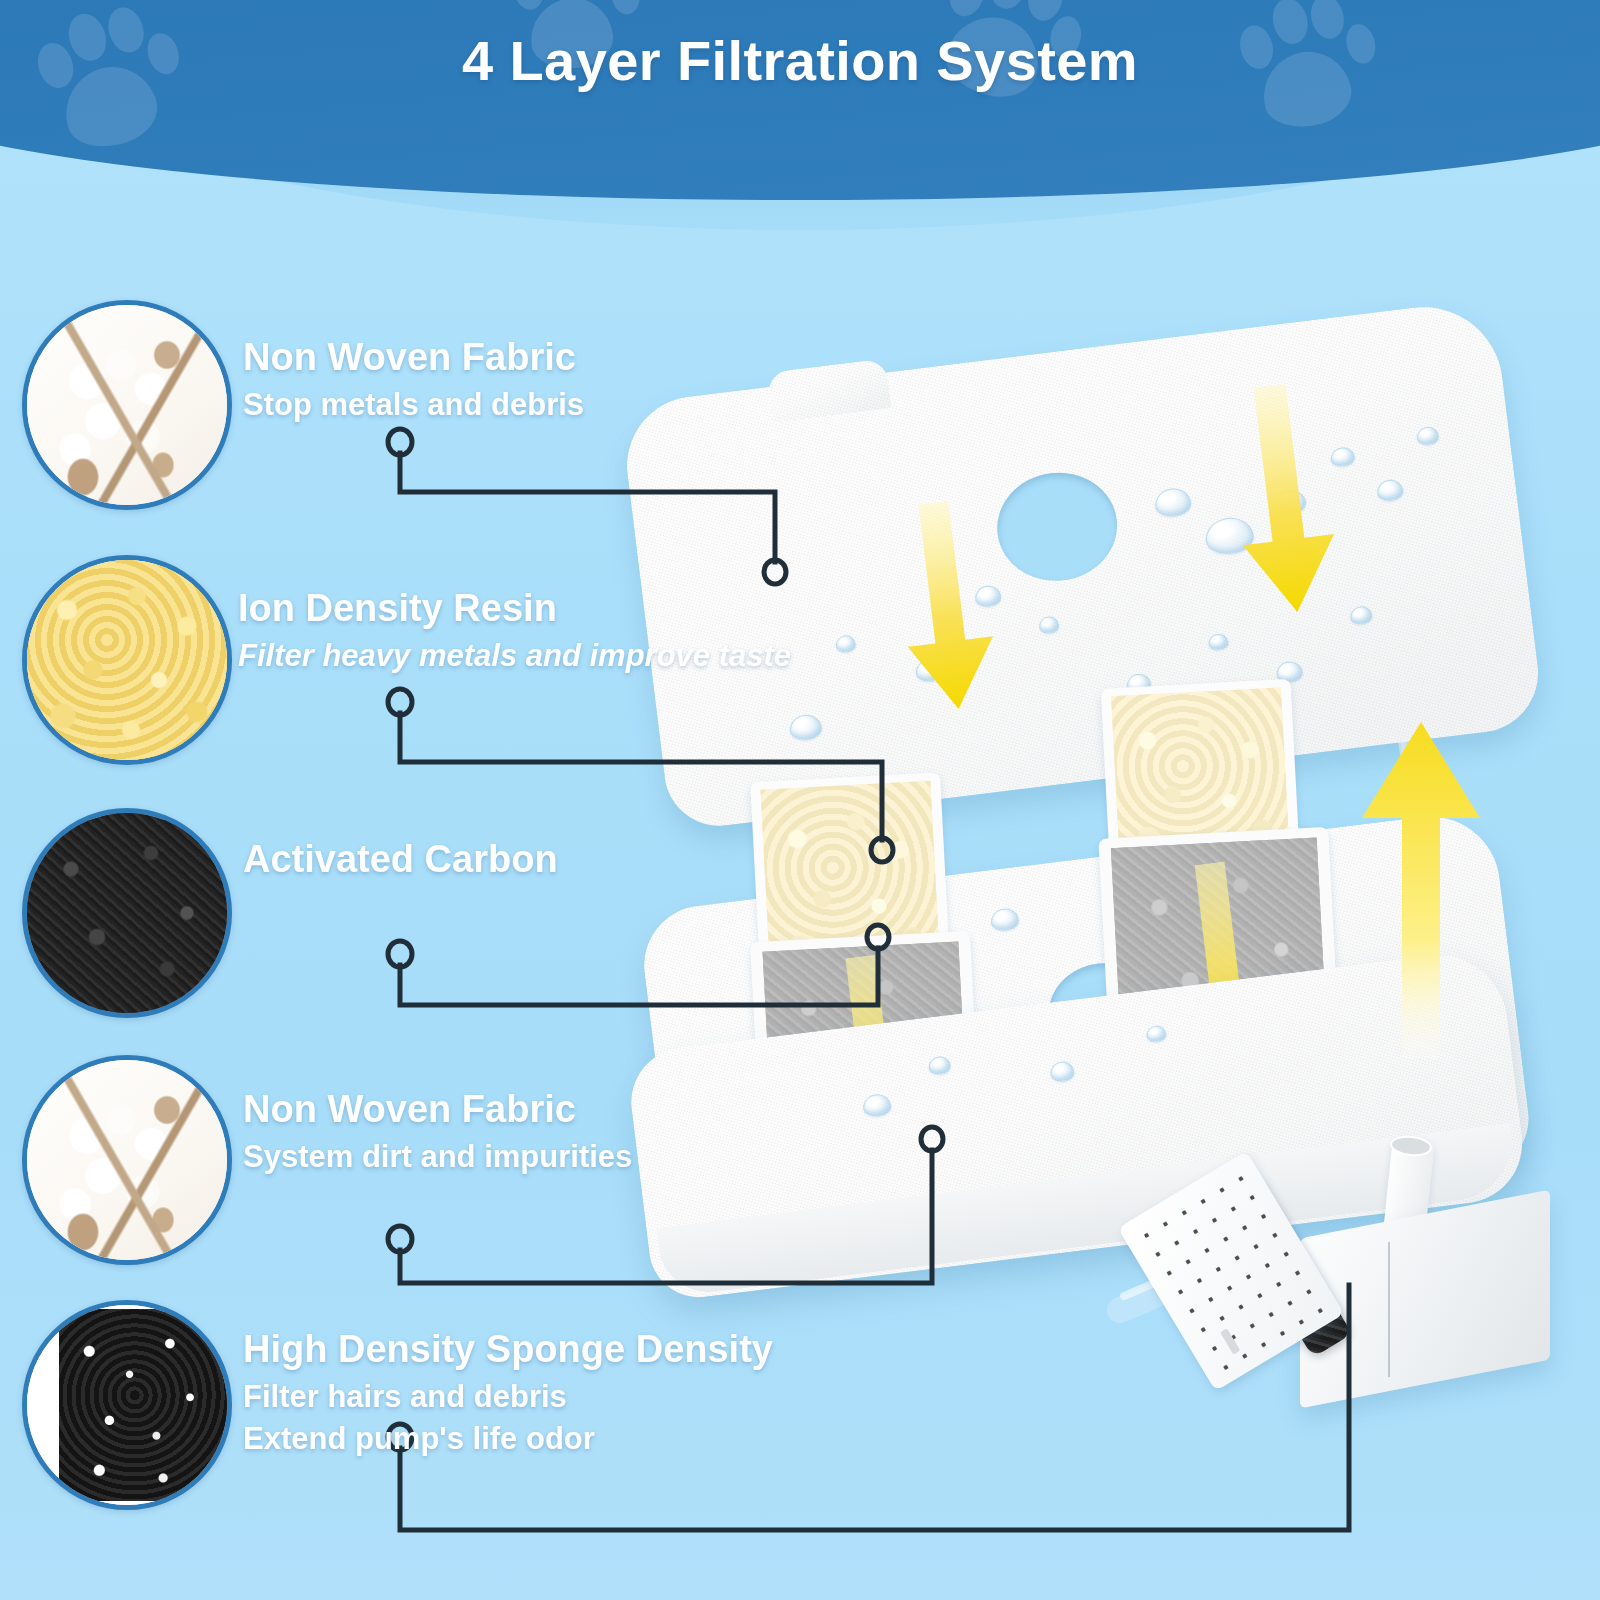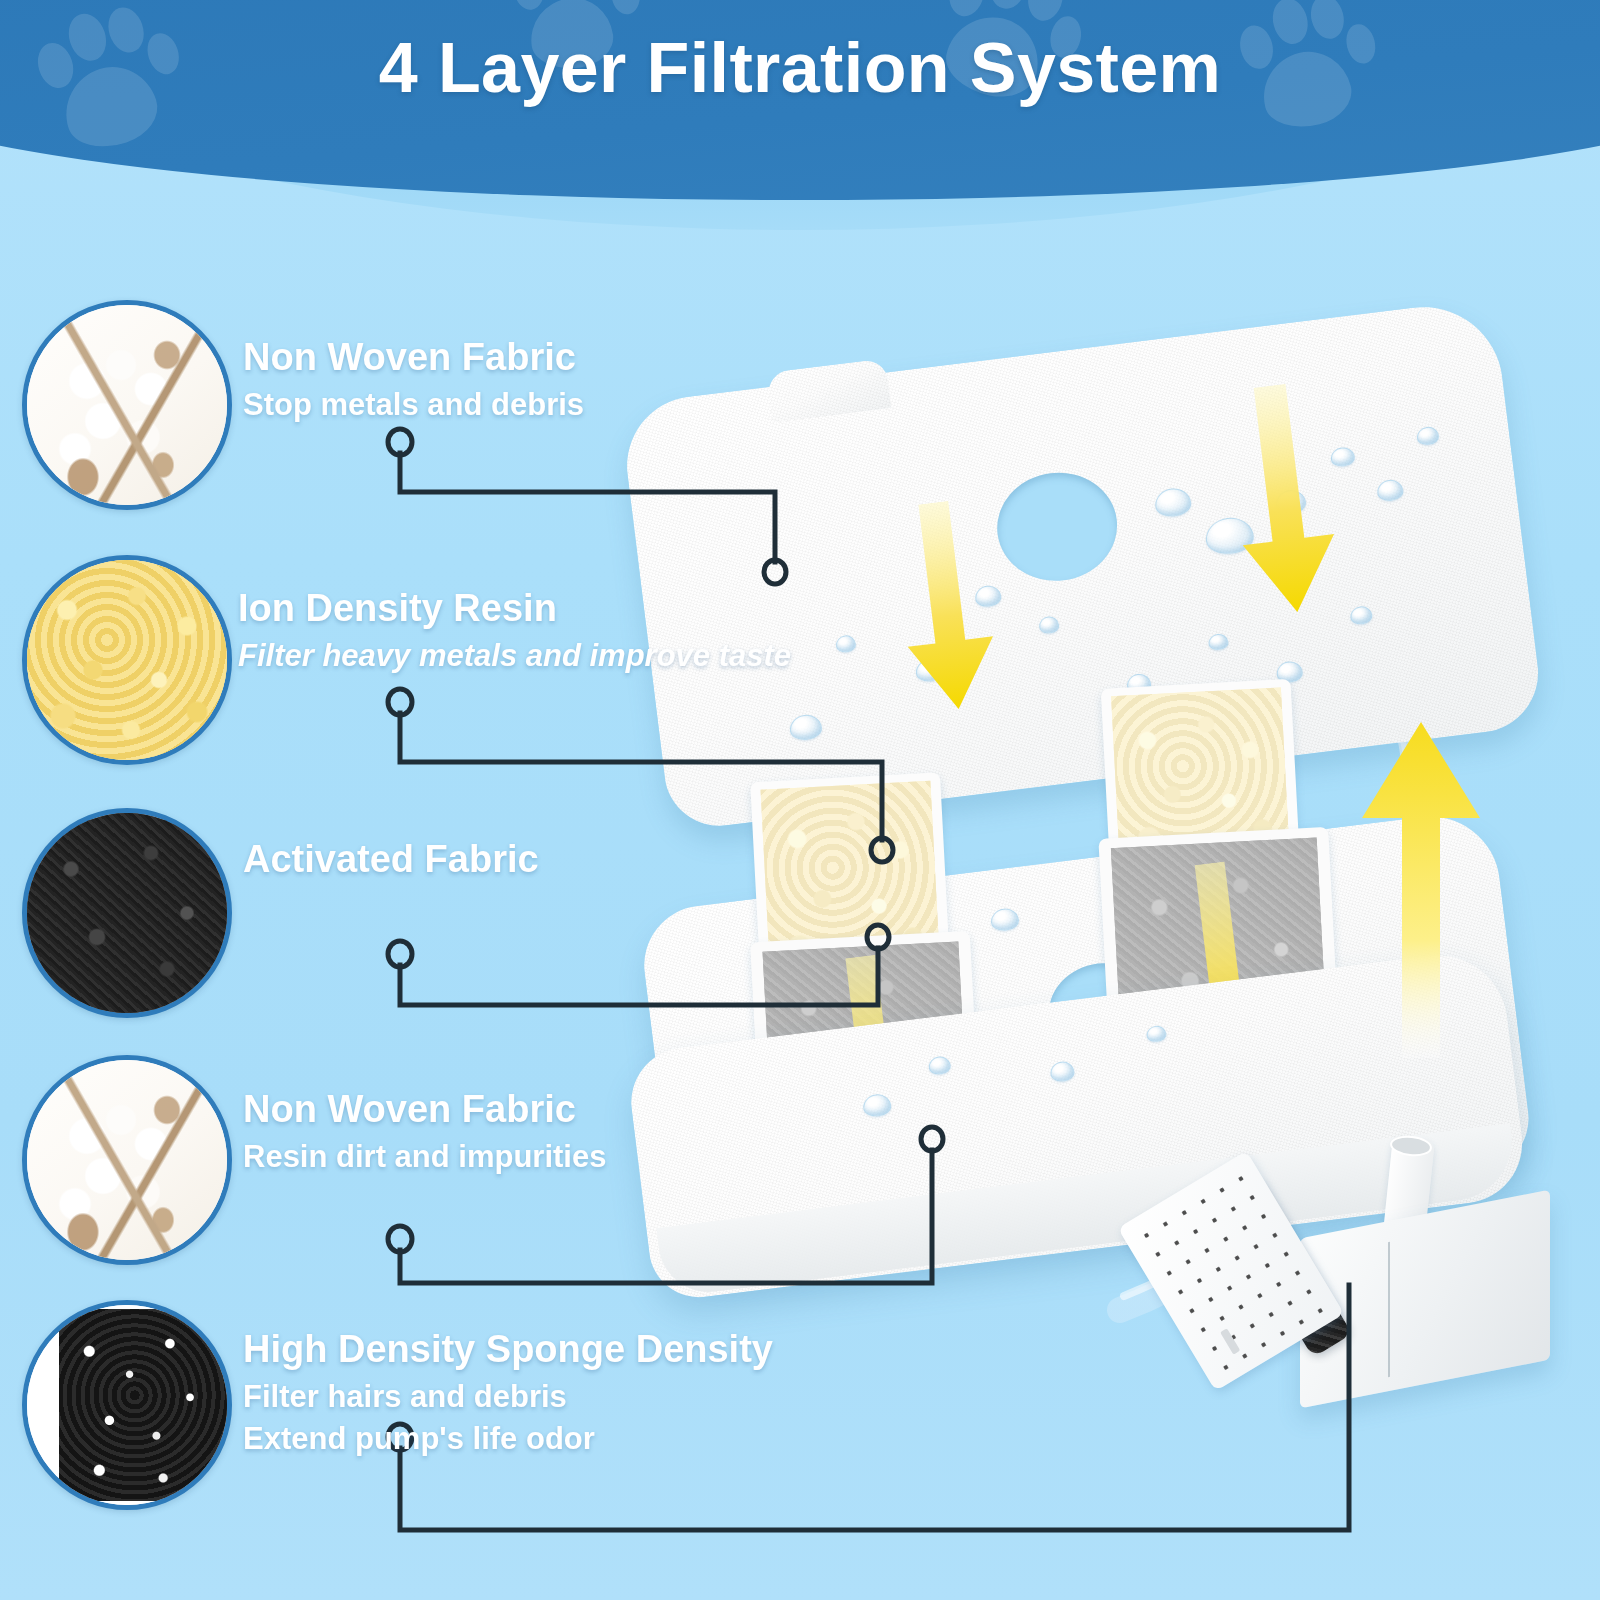--- a/index.html
+++ b/index.html
@@ -19,21 +19,21 @@
   
   .header{position:absolute;left:-8%;top:-300px;width:116%;height:500px;
     border-radius:0 0 50% 50%/0 0 22% 22%;
     background:linear-gradient(175deg,#2e78b5 0%,#2d79b8 40%,#2f7cbb 75%,#3480bd 100%);
     overflow:hidden;}
   .header-inner{position:absolute;left:0;right:0;bottom:0;top:0;}
   .paw{position:absolute;opacity:.13;}
   .paw .pad{position:absolute;border-radius:50%;background:#ffffff;}
 
   .title{position:absolute;left:0;right:0;top:28px;text-align:center;
-    color:#ffffff;font-size:70px;font-weight:bold;letter-spacing:.4px;
+    color:#ffffff;font-size:56px;font-weight:bold;letter-spacing:.4px;
     text-shadow:0 2px 5px rgba(18,60,100,.28);}
 
   
   .callout{position:absolute;}
   .badge{position:absolute;width:200px;height:200px;border-radius:50%;
     border:5px solid #2f7cbb;overflow:hidden;background:#fff;
     box-shadow:0 2px 6px rgba(30,70,110,.18);}
   .badge .fill{position:absolute;inset:0;}
   .ctext{position:absolute;}
   .ctitle{color:#ffffff;font-size:38px;font-weight:bold;line-height:1.05;
@@ -366,31 +366,31 @@
       <div class="ctitle">Ion Density Resin</div>
       <div class="csub" style="margin-top:8px;font-style:italic;">Filter heavy metals and improve taste</div>
     </div>
   </div>
 
   <div class="callout" style="left:0;top:0;">
     <div class="badge" style="left:22px;top:808px;">
       <div class="fill tex-carbon"></div>
     </div>
     <div class="ctext" style="left:243px;top:840px;">
-      <div class="ctitle">Activated Fabric</div>
+      <div class="ctitle">Activated Carbon</div>
     </div>
   </div>
 
   <div class="callout" style="left:0;top:0;">
     <div class="badge" style="left:22px;top:1055px;">
       <div class="fill tex-cotton"></div>
     </div>
     <div class="ctext" style="left:243px;top:1090px;">
       <div class="ctitle">Non Woven Fabric</div>
-      <div class="csub" style="margin-top:8px;">Resin dirt and impurities</div>
+      <div class="csub" style="margin-top:8px;">System dirt and impurities</div>
     </div>
   </div>
 
   <div class="callout" style="left:0;top:0;">
     <div class="badge" style="left:22px;top:1300px;">
       <div class="fill sponge-wrap">
         <div class="sponge-block tex-sponge"></div>
       </div>
     </div>
     <div class="ctext" style="left:243px;top:1330px;">

